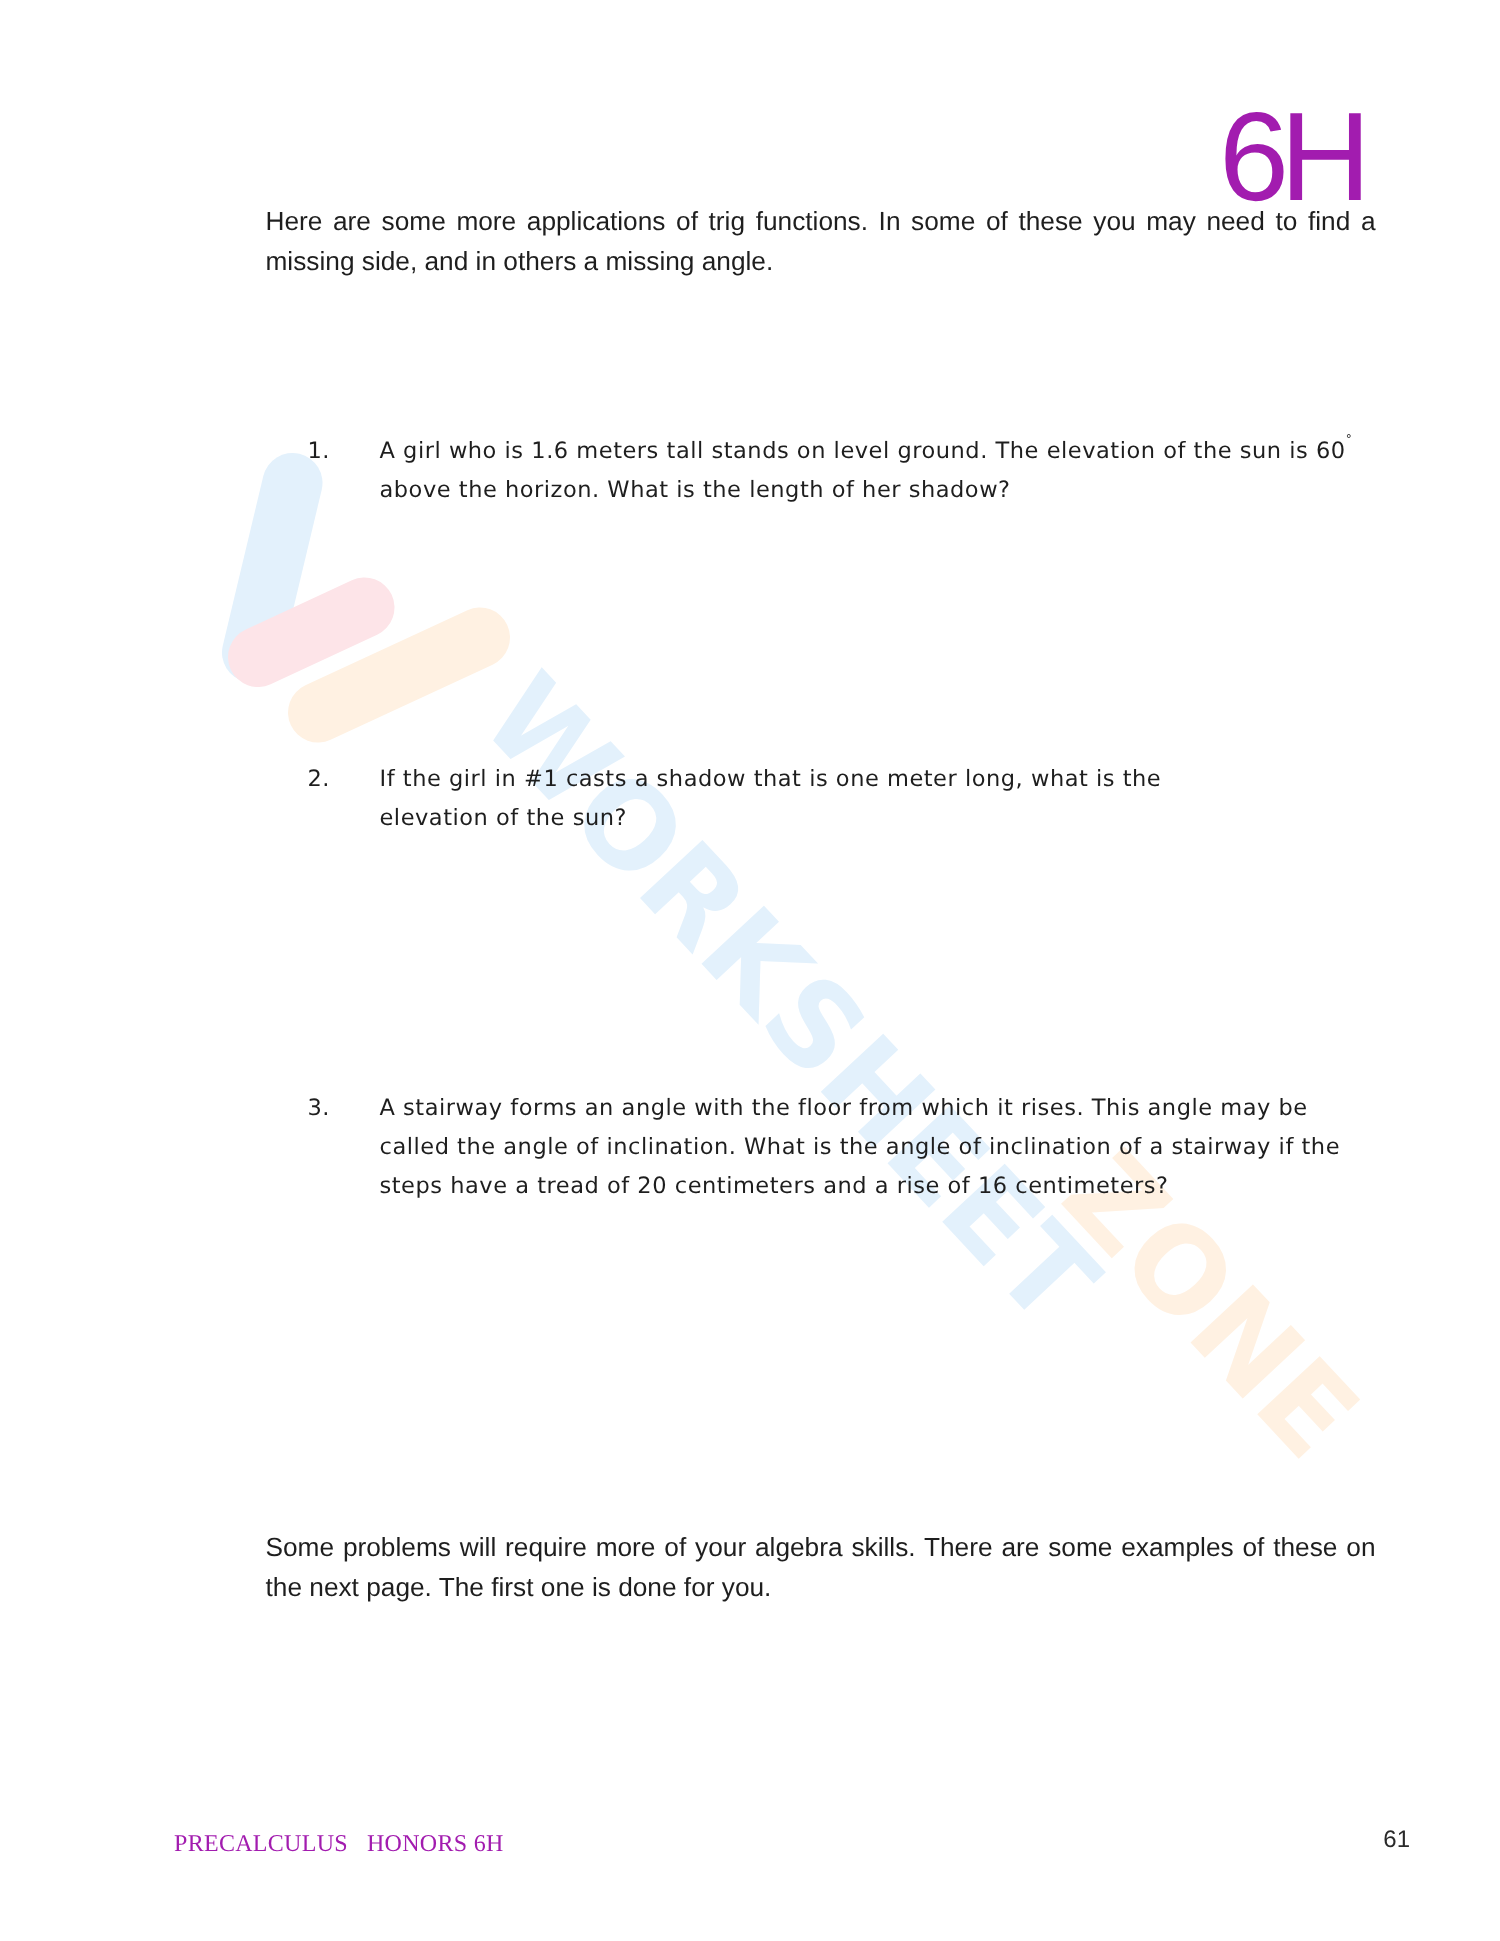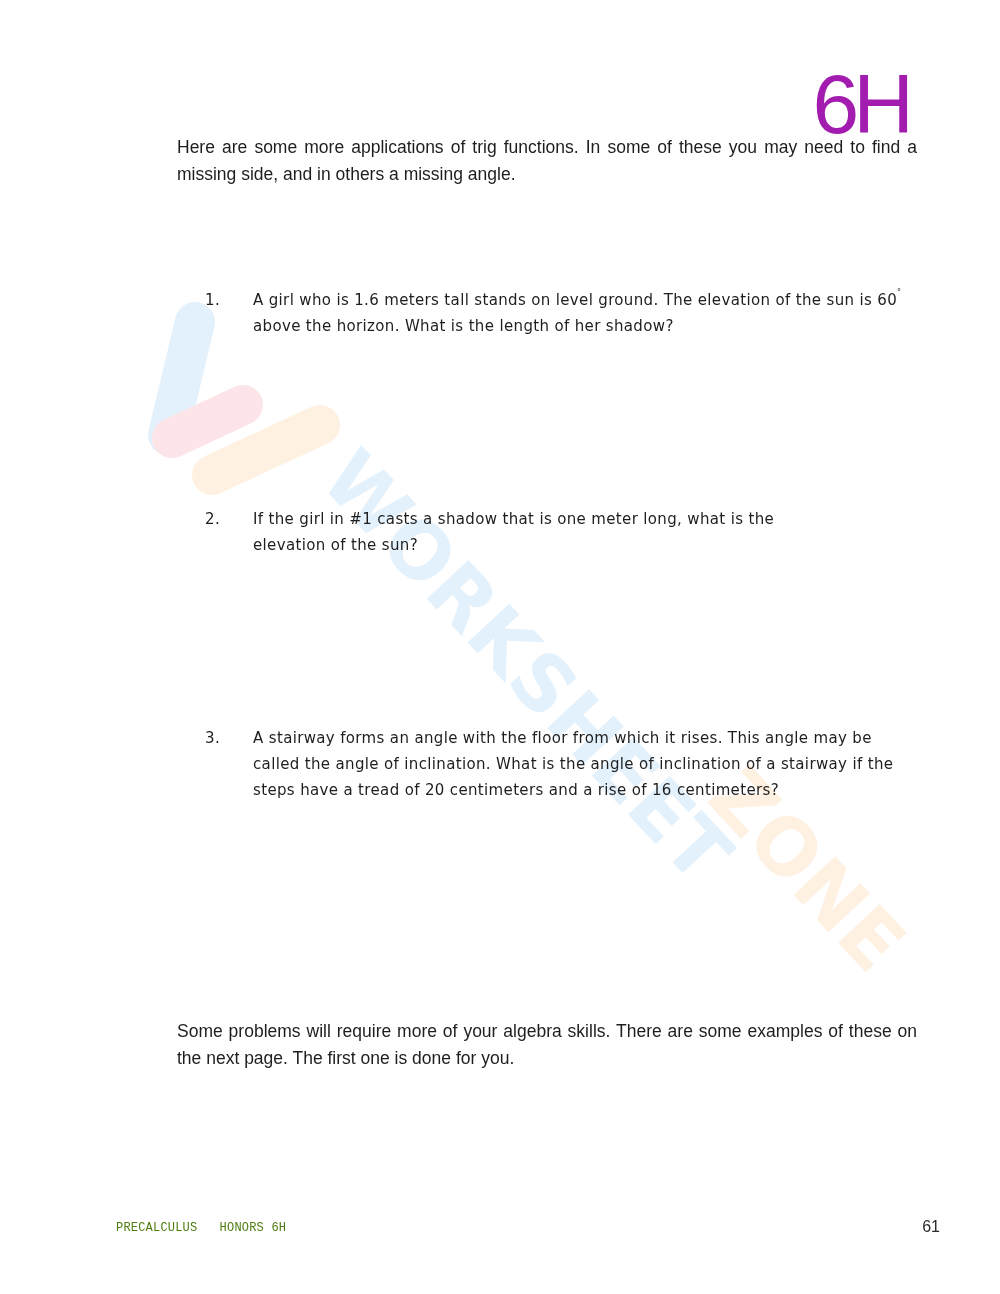--- a/index.html
+++ b/index.html
@@ -80,23 +80,23 @@
     .p3 { top: 725px; }
     sup.deg {
       font-size: 8px;
       vertical-align: top;
       line-height: 12px;
     }
     .footer-left {
       position: absolute;
       left: 116px;
       top: 1221px;
-      font-family: Liberation Mono, monospace;
-      font-size: 12px;
-      color: #4d7c0f;
+      font-family: Liberation Serif, serif;
+      font-size: 16px;
+      color: #a21caf;
       letter-spacing: 0.2px;
       z-index: 1;
       white-space: pre;
     }
     .footer-right {
       position: absolute;
       right: 60px;
       top: 1218px;
       font-family: Liberation Sans, sans-serif;
       font-size: 16px;

